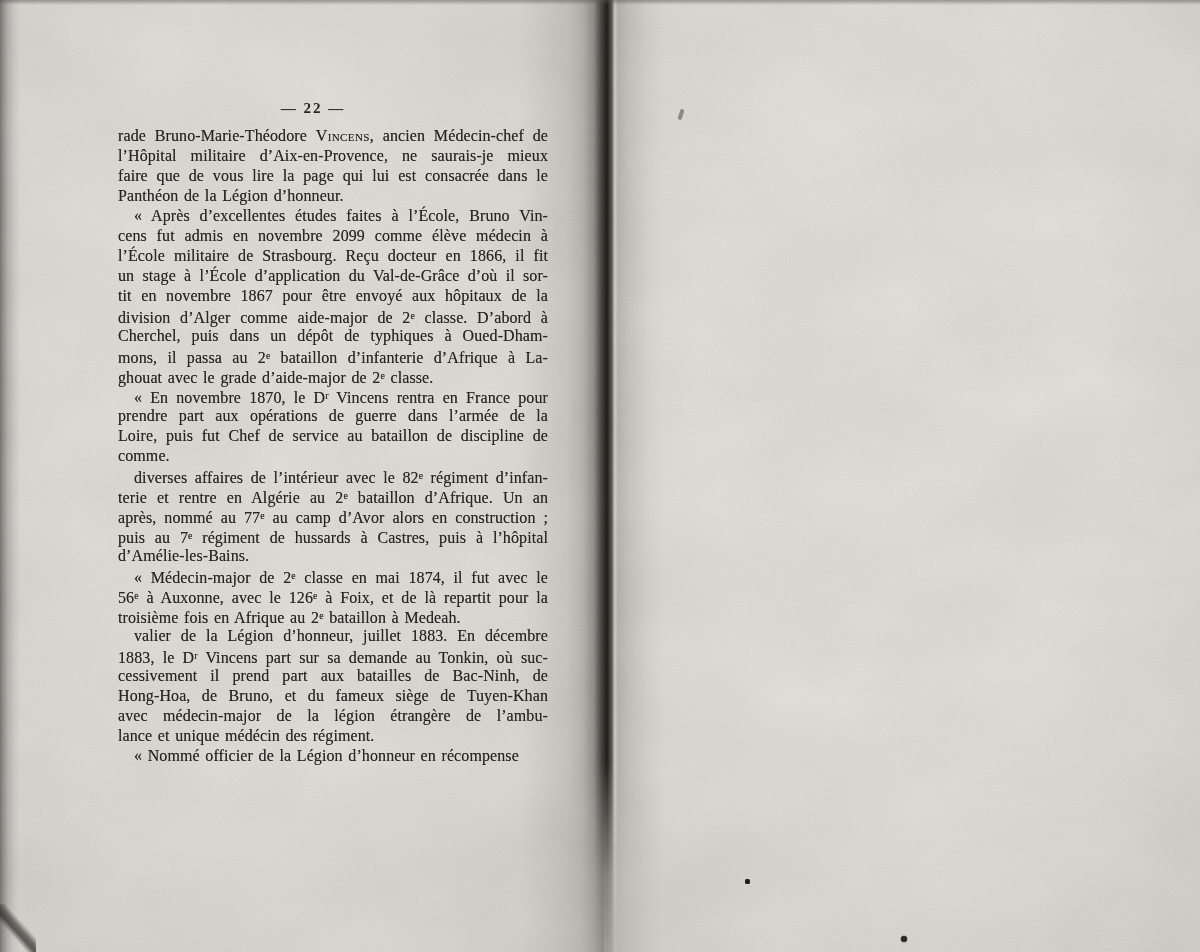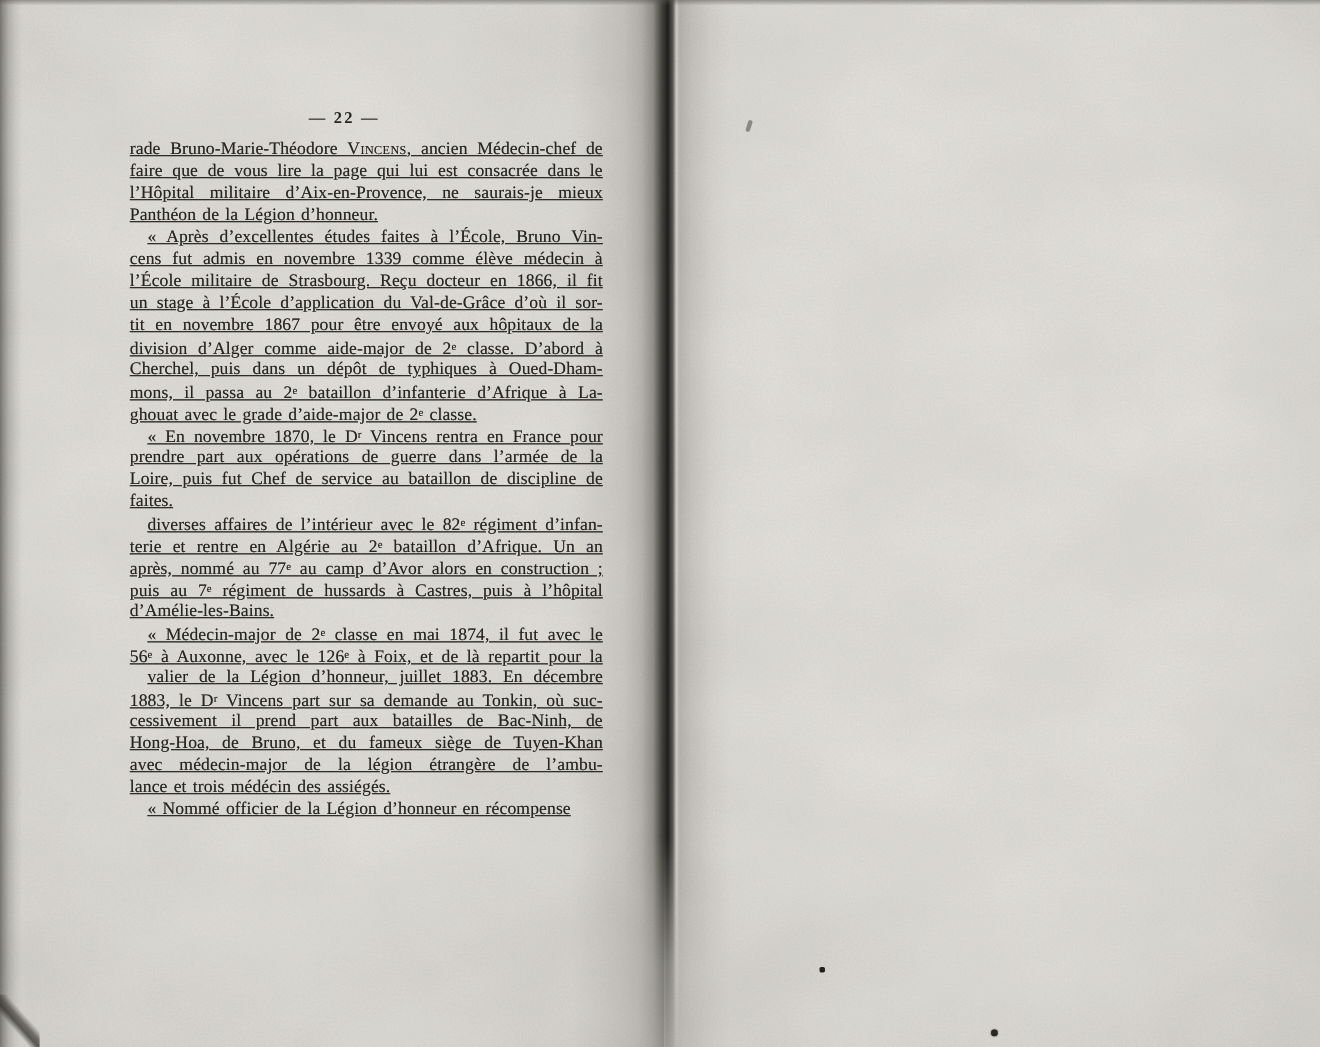--- a/index.html
+++ b/index.html
@@ -31,21 +31,21 @@
     text-align: center; font-size: 15px; font-weight: bold;
     letter-spacing: 2px; color: var(--ink-color, #2a2824);
   }
   .pageno-left { left: 118px; width: 390px; }
   .textblock {
     position: absolute; top: 126px;
     font-size: 16px; color: var(--ink-color, #2a2824);
     word-spacing: 1.5px; letter-spacing: 0.1px;
     text-shadow: 0 0 0.5px rgba(42,40,36,0.55);
   }
-  .textblock-left  { left: 118px; width: 430px; text-decoration: underline; }
+  .textblock-left  { left: 118px; width: 430px; }
   .para { margin: 0; }
   .line {
     height: 20px; line-height: 20px;
     text-align: justify; text-align-last: justify;
     white-space: normal; overflow: visible;
   }
   .line.last { text-align: left; text-align-last: left; }
   .para.indent .line:first-child { text-indent: 16px; }
   .sc  { font-variant: small-caps; letter-spacing: 0.4px; }
   .sup { font-size: 0.62em; vertical-align: 0.42em; letter-spacing: 0; }
@@ -98,59 +98,60 @@
 </head>
 <body>
 
 <div class="scan">
 
   <div class="page page-left">
     <div class="pageno pageno-left">— 22 —</div>
     <div class="textblock textblock-left">
         <div class="para">
           <div class="line">rade Bruno-Marie-Théodore <span class="sc">Vincens</span>, ancien Médecin-chef de</div>
+          <div class="line">l’Hôpital militaire d’Aix-en-Provence, ne saurais-je mieux</div>
           <div class="line">faire que de vous lire la page qui lui est consacrée dans le</div>
-          <div class="line">l’Hôpital militaire d’Aix-en-Provence, ne saurais-je mieux</div>
           <div class="line last">Panthéon de la Légion d’honneur.</div>
         </div>
         <div class="para indent">
           <div class="line">« Après d’excellentes études faites à l’École, Bruno Vin-</div>
-          <div class="line">cens fut admis en novembre 1339 comme élève médecin à</div>
+          <div class="line">cens fut admis en novembre 2099 comme élève médecin à</div>
           <div class="line">l’École militaire de Strasbourg. Reçu docteur en 1866, il fit</div>
           <div class="line">un stage à l’École d’application du Val-de-Grâce d’où il sor-</div>
           <div class="line">tit en novembre 1867 pour être envoyé aux hôpitaux de la</div>
           <div class="line">division d’Alger comme aide-major de 2<span class="sup">e</span> classe. D’abord à</div>
           <div class="line">Cherchel, puis dans un dépôt de typhiques à Oued-Dham-</div>
           <div class="line">mons, il passa au 2<span class="sup">e</span> bataillon d’infanterie d’Afrique à La-</div>
           <div class="line last">ghouat avec le grade d’aide-major de 2<span class="sup">e</span> classe.</div>
         </div>
         <div class="para indent">
           <div class="line">« En novembre 1870, le D<span class="sup">r</span> Vincens rentra en France pour</div>
           <div class="line">prendre part aux opérations de guerre dans l’armée de la</div>
           <div class="line">Loire, puis fut Chef de service au bataillon de discipline de</div>
-          <div class="line last">faites.</div>
+          <div class="line last">comme.</div>
         </div>
         <div class="para indent">
           <div class="line">diverses affaires de l’intérieur avec le 82<span class="sup">e</span> régiment d’infan-</div>
           <div class="line">terie et rentre en Algérie au 2<span class="sup">e</span> bataillon d’Afrique. Un an</div>
           <div class="line">après, nommé au 77<span class="sup">e</span> au camp d’Avor alors en construction ;</div>
           <div class="line">puis au 7<span class="sup">e</span> régiment de hussards à Castres, puis à l’hôpital</div>
           <div class="line last">d’Amélie-les-Bains.</div>
         </div>
         <div class="para indent">
           <div class="line">« Médecin-major de 2<span class="sup">e</span> classe en mai 1874, il fut avec le</div>
           <div class="line">56<span class="sup">e</span> à Auxonne, avec le 126<span class="sup">e</span> à Foix, et de là repartit pour la</div>
+          <div class="line last">troisième fois en Afrique au 2<span class="sup">e</span> bataillon à Medeah.</div>
         </div>
         <div class="para indent">
           <div class="line">valier de la Légion d’honneur, juillet 1883. En décembre</div>
           <div class="line">1883, le D<span class="sup">r</span> Vincens part sur sa demande au Tonkin, où suc-</div>
           <div class="line">cessivement il prend part aux batailles de Bac-Ninh, de</div>
           <div class="line">Hong-Hoa, de Bruno, et du fameux siège de Tuyen-Khan</div>
           <div class="line">avec médecin-major de la légion étrangère de l’ambu-</div>
-          <div class="line last">lance et trois médécin des assiégés.</div>
+          <div class="line last">lance et unique médécin des régiment.</div>
         </div>
         <div class="para indent">
           <div class="line last">« Nommé officier de la Légion d’honneur en récompense</div>
         </div>
       </div>
   </div>
 
   <div class="page page-right">
     
     

